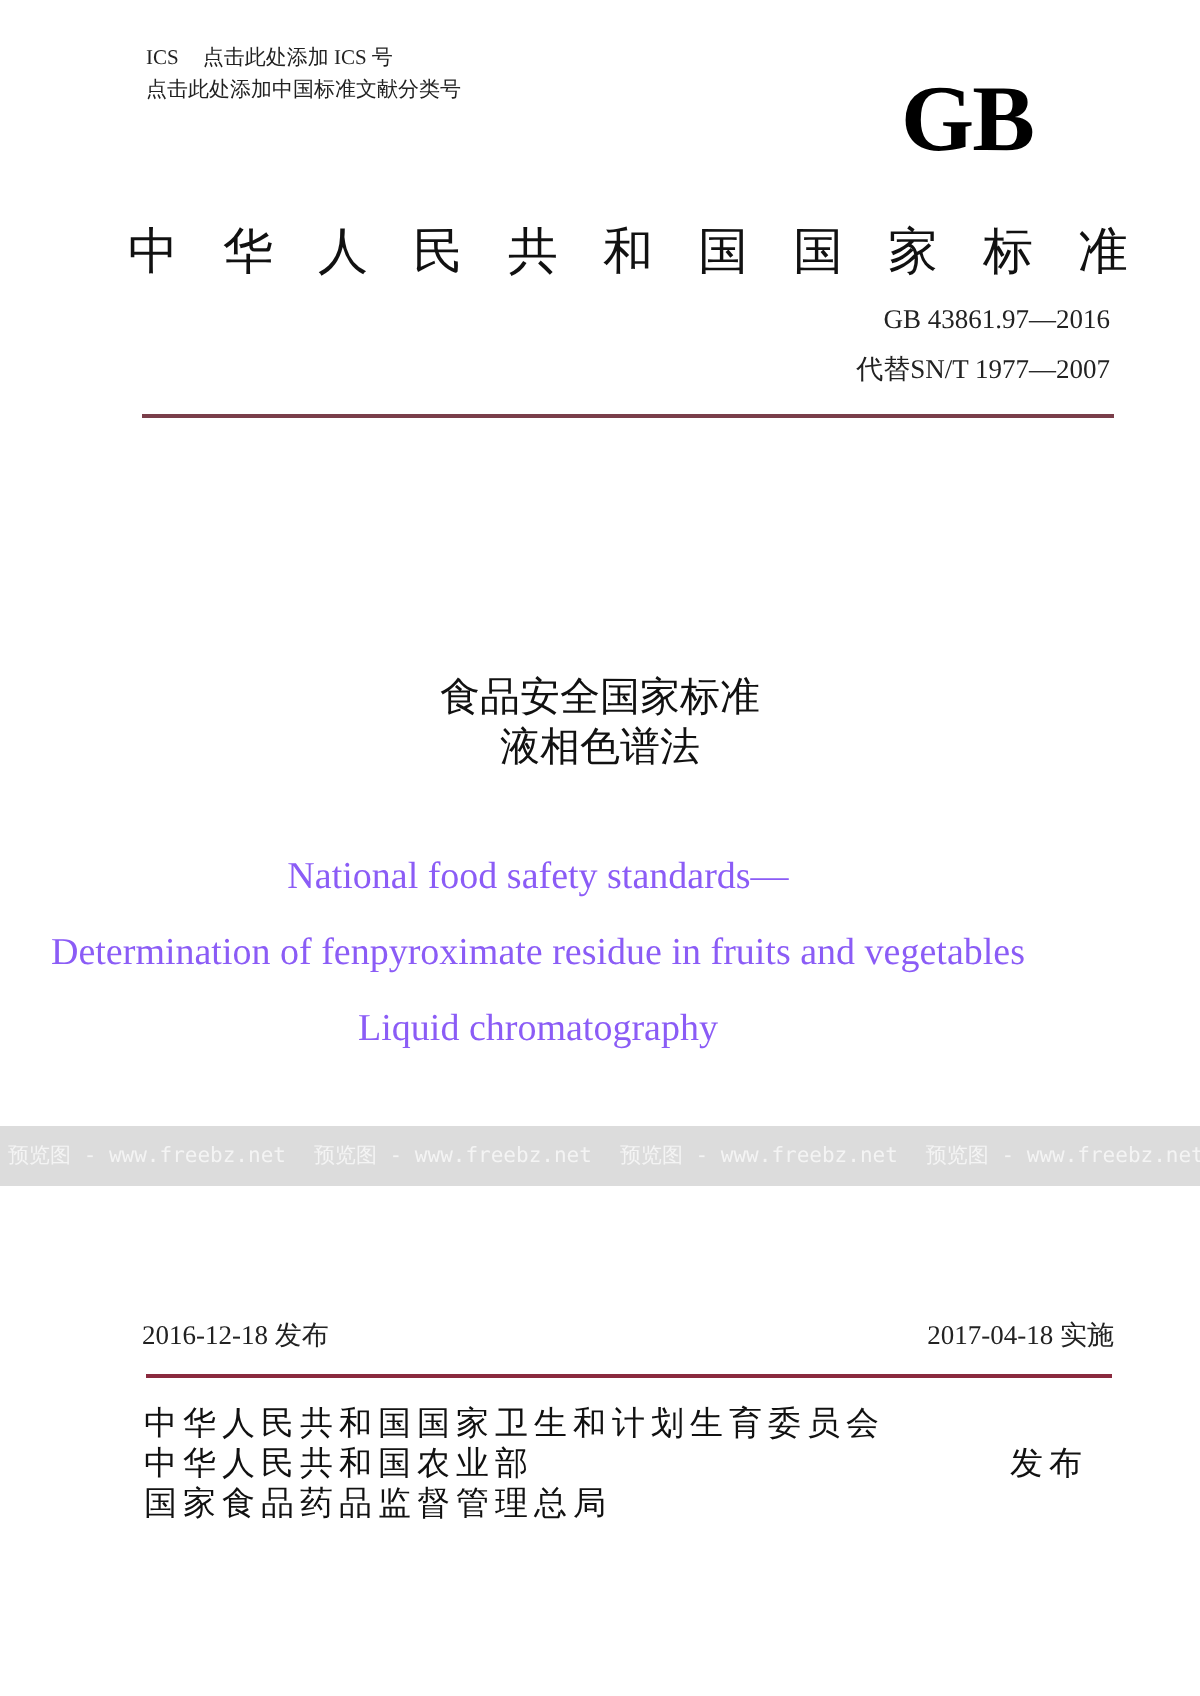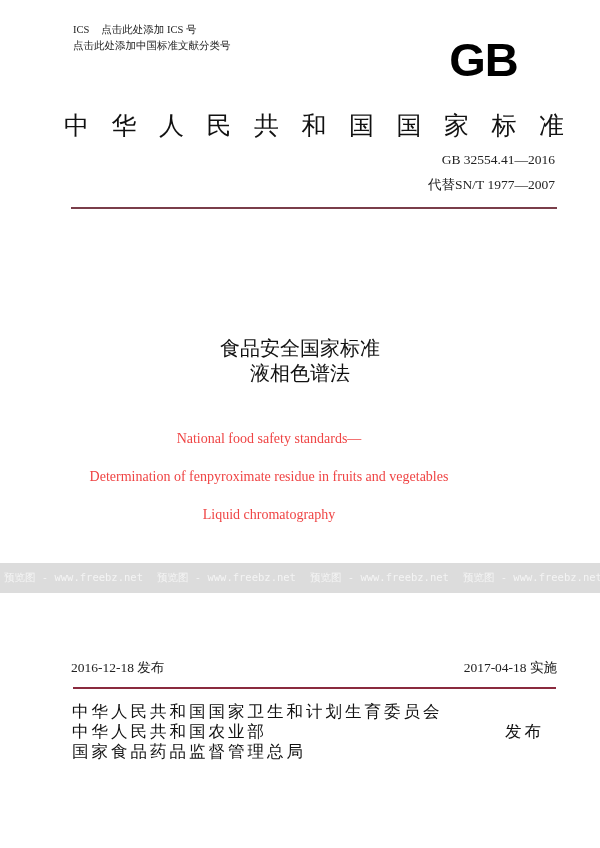--- a/index.html
+++ b/index.html
@@ -6,41 +6,41 @@
     body {
       width: 600px; height: 848px; background: #ffffff; position: relative; overflow: hidden;
       font-family: "DejaVu Sans", sans-serif; color: #111;
     }
     .abs { position: absolute; }
     .ics { left: 73px; top: 22px; font-family: "Liberation Serif", "DejaVu Serif", serif; font-size: 10.5px; line-height: 16px; color: #222; }
     .ics .line1 span { display: inline-block; }
     .ics .line1 .gap { width: 12px; }
     .gb-logo {
       left: 436px; top: 30px; width: 95px; text-align: center;
-      font-family: Liberation Sans, sans-serif; font-weight: bold; font-size: 47px; line-height: 60px; color: #000;
+      font-family: Liberation Serif, serif; font-weight: bold; font-size: 47px; line-height: 60px; color: #000;
       letter-spacing: -1px;
     }
     .nat-title {
       left: 64px; top: 109px; width: 500px; font-family: "DejaVu Sans", sans-serif;
       font-size: 25px; line-height: 34px; color: #111; display: flex; justify-content: space-between;
     }
     .nat-title span { display: inline-block; }
     .std-no, .replaces {
       right: 45px; font-family: "Liberation Serif", "DejaVu Serif", serif; font-size: 13.5px; color: #222; text-align: right;
     }
     .std-no { top: 152px; }
     .replaces { top: 176px; margin-left: 18px; }
     .rule-top { left: 71px; top: 207px; width: 486px; height: 2px; background: #7a3e4a; }
     .title-block {
       left: 0; top: 336px; width: 600px; text-align: center;
       font-family: "DejaVu Sans", sans-serif; font-size: 20px; line-height: 25px; color: #111;
     }
     .en-block {
       left: 0; top: 430px; width: 538px; text-align: center;
-      font-family: "Liberation Serif", "DejaVu Serif", serif; font-size: 14px; color: #ef4444;
+      font-family: "Liberation Serif", "DejaVu Serif", serif; font-size: 19px; color: #8b5cf6;
     }
     .en-block div { height: 38px; line-height: 18px; }
     .watermark {
       left: 0; top: 563px; width: 600px; height: 30px; background: #dcdcdc;
       display: flex; align-items: center; overflow: hidden; white-space: nowrap;
       font-family: "DejaVu Sans Mono", monospace; font-size: 10.5px; color: #f4f4f4;
     }
     .watermark span { display: inline-block; padding-left: 4px; margin-right: 10px; }
     .dates {
       left: 71px; top: 659px; width: 486px; display: flex; justify-content: space-between;
@@ -73,21 +73,21 @@
   <span>民</span>
   <span>共</span>
   <span>和</span>
   <span>国</span>
   <span>国</span>
   <span>家</span>
   <span>标</span>
   <span>准</span>
 </div>
 
-<div class="abs std-no">GB 32554.41—2016</div>
+<div class="abs std-no">GB 43861.97—2016</div>
 <div class="abs replaces">代替SN/T 1977—2007</div>
 
 <div class="abs rule-top"></div>
 
 <div class="abs title-block">
   <div>食品安全国家标准</div>
   <div>液相色谱法</div>
 </div>
 
 <div class="abs en-block">

